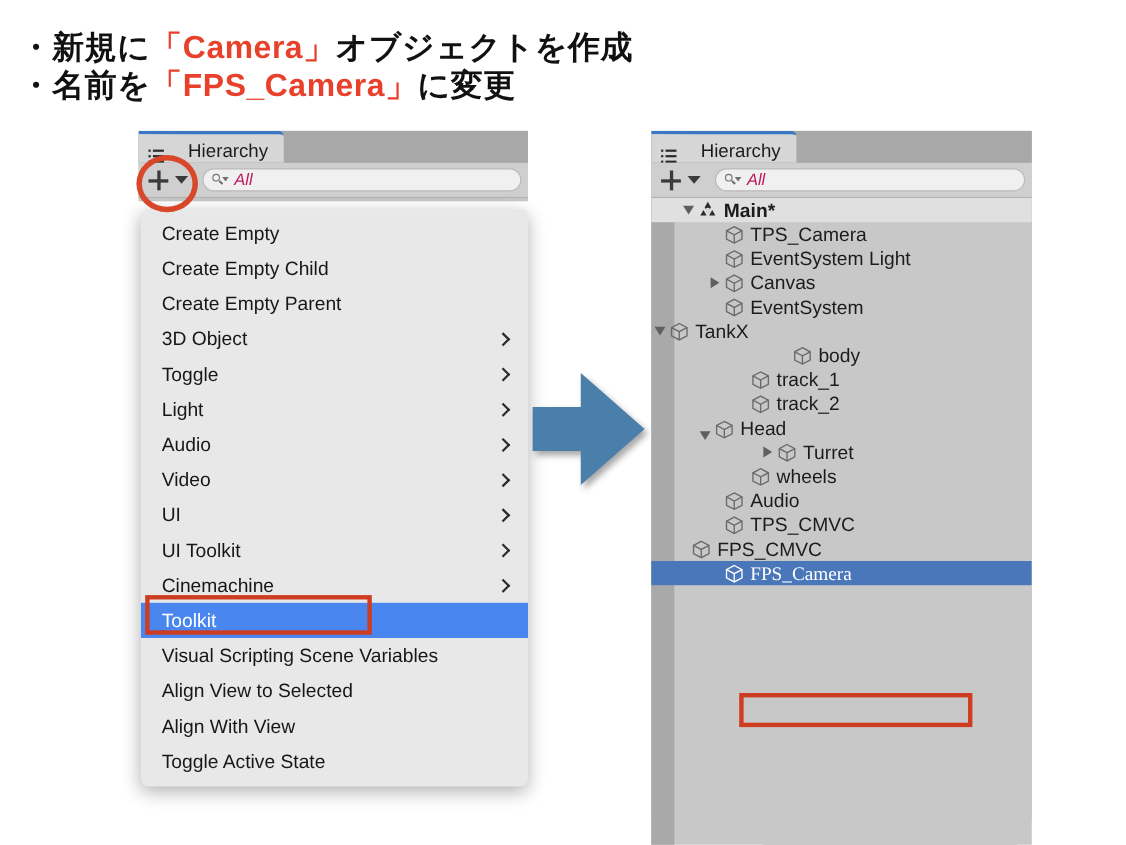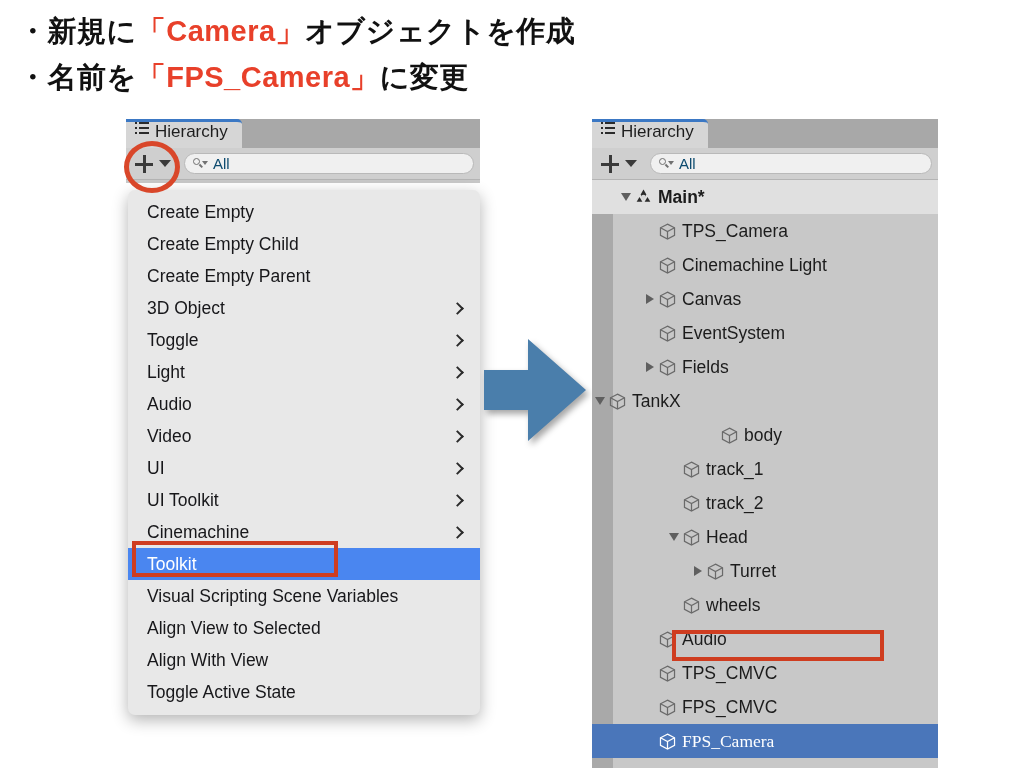--- a/index.html
+++ b/index.html
@@ -18,21 +18,21 @@
 
   
   .headline {
     position: absolute;
     left: 18px;
     font-weight: bold;
     color: #111111;
     white-space: nowrap;
     letter-spacing: 0.5px;
   }
-  #line1 { top: 12px;  font-size: 29px; }
+  #line1 { top: 24px;  font-size: 29px; }
   #line2 { top: 58px;  font-size: 29px; }
   .accent { color: #e8402a; }
 
   
   .panel {
     position: absolute;
     background: #c8c8c8;
     box-sizing: border-box;
   }
   .tabstrip {
@@ -43,22 +43,22 @@
   }
   .tab {
     position: absolute;
     left: 0; top: 0;
     height: 29px;
     padding: 0 14px 0 9px;
     background: #d6d6d6;
     border-top: 3px solid #3b78c4;
     box-sizing: border-box;
     display: flex;
-    align-items: flex-start;
-    gap: 6px;
+    align-items: flex-end;
+    gap: 22px;
     border-top-right-radius: 5px;
   }
   .tab-label {
     font-size: 17px;
     color: #1d1d1d;
   }
   .tab-icon {
     display: inline-block;
     width: 14px;
     height: 12px;
@@ -154,21 +154,22 @@
   .search-glyph .tri {
     position: absolute;
     right: 0; top: 4px;
     width: 0; height: 0;
     border-left: 3px solid transparent;
     border-right: 3px solid transparent;
     border-top: 4px solid #717171;
   }
   .search-placeholder {
     font-size: 15px;
-    color: #0c4a6e;
+    color: #be185d;
+    font-style: italic;
   }
 
   
   .menu {
     position: absolute;
     background: #e8e8e8;
     border-radius: 7px;
     box-shadow: 0 5px 16px rgba(0,0,0,0.30);
     padding: 6px 0 7px 0;
     box-sizing: border-box;
@@ -206,21 +207,21 @@
     height: 100%;
   }
   .tree-gutter {
     position: absolute;
     left: 0; top: 0; bottom: 0;
     width: 21px;
     background: #a9a9a9;
   }
   .row {
     position: relative;
-    height: 34px;
+    height: 22px;
     display: flex;
     align-items: center;
     font-size: 17.5px;
     color: #1c1c1c;
     box-sizing: border-box;
   }
   .row.root {
     background: #e0e0e0;
     font-weight: bold;
   }
@@ -443,21 +444,21 @@
         <span class="row-label">TPS_Camera</span>
       </div>
       <div class="row" style="padding-left: 50px;">
         <span class="twisty"></span>
         <span class="go-icon">
           <svg width="19" height="19" viewBox="0 0 20 20">
             <path d="M10 2.2 L17.4 6.1 L17.4 14.0 L10 17.9 L2.6 14.0 L2.6 6.1 Z" fill="none" stroke="#6a6a6a" stroke-width="1.3"></path>
             <path d="M2.6 6.1 L10 10.0 L17.4 6.1 M10 10.0 L10 17.9" fill="none" stroke="#6a6a6a" stroke-width="1.3"></path>
           </svg>
         </span>
-        <span class="row-label">Cinemachine Light</span>
+        <span class="row-label">EventSystem Light</span>
       </div>
       <div class="row" style="padding-left: 50px;">
         <span class="twisty">
           <span class="tri-right"></span>
         </span>
         <span class="go-icon">
           <svg width="19" height="19" viewBox="0 0 20 20">
             <path d="M10 2.2 L17.4 6.1 L17.4 14.0 L10 17.9 L2.6 14.0 L2.6 6.1 Z" fill="none" stroke="#6a6a6a" stroke-width="1.3"></path>
             <path d="M2.6 6.1 L10 10.0 L17.4 6.1 M10 10.0 L10 17.9" fill="none" stroke="#6a6a6a" stroke-width="1.3"></path>
           </svg>
@@ -467,32 +468,20 @@
       <div class="row" style="padding-left: 50px;">
         <span class="twisty"></span>
         <span class="go-icon">
           <svg width="19" height="19" viewBox="0 0 20 20">
             <path d="M10 2.2 L17.4 6.1 L17.4 14.0 L10 17.9 L2.6 14.0 L2.6 6.1 Z" fill="none" stroke="#6a6a6a" stroke-width="1.3"></path>
             <path d="M2.6 6.1 L10 10.0 L17.4 6.1 M10 10.0 L10 17.9" fill="none" stroke="#6a6a6a" stroke-width="1.3"></path>
           </svg>
         </span>
         <span class="row-label">EventSystem</span>
       </div>
-      <div class="row" style="padding-left: 50px;">
-        <span class="twisty">
-          <span class="tri-right"></span>
-        </span>
-        <span class="go-icon">
-          <svg width="19" height="19" viewBox="0 0 20 20">
-            <path d="M10 2.2 L17.4 6.1 L17.4 14.0 L10 17.9 L2.6 14.0 L2.6 6.1 Z" fill="none" stroke="#6a6a6a" stroke-width="1.3"></path>
-            <path d="M2.6 6.1 L10 10.0 L17.4 6.1 M10 10.0 L10 17.9" fill="none" stroke="#6a6a6a" stroke-width="1.3"></path>
-          </svg>
-        </span>
-        <span class="row-label">Fields</span>
-      </div>
       <div class="row" style="">
         <span class="twisty">
           <span class="tri-down"></span>
         </span>
         <span class="go-icon">
           <svg width="19" height="19" viewBox="0 0 20 20">
             <path d="M10 2.2 L17.4 6.1 L17.4 14.0 L10 17.9 L2.6 14.0 L2.6 6.1 Z" fill="none" stroke="#6a6a6a" stroke-width="1.3"></path>
             <path d="M2.6 6.1 L10 10.0 L17.4 6.1 M10 10.0 L10 17.9" fill="none" stroke="#6a6a6a" stroke-width="1.3"></path>
           </svg>
         </span>
@@ -521,21 +510,21 @@
       <div class="row" style="padding-left: 74px;">
         <span class="twisty"></span>
         <span class="go-icon">
           <svg width="19" height="19" viewBox="0 0 20 20">
             <path d="M10 2.2 L17.4 6.1 L17.4 14.0 L10 17.9 L2.6 14.0 L2.6 6.1 Z" fill="none" stroke="#6a6a6a" stroke-width="1.3"></path>
             <path d="M2.6 6.1 L10 10.0 L17.4 6.1 M10 10.0 L10 17.9" fill="none" stroke="#6a6a6a" stroke-width="1.3"></path>
           </svg>
         </span>
         <span class="row-label">track_2</span>
       </div>
-      <div class="row" style="padding-left: 74px;">
+      <div class="row" style="padding-left: 41px; align-items: flex-end;">
         <span class="twisty">
           <span class="tri-down"></span>
         </span>
         <span class="go-icon">
           <svg width="19" height="19" viewBox="0 0 20 20">
             <path d="M10 2.2 L17.4 6.1 L17.4 14.0 L10 17.9 L2.6 14.0 L2.6 6.1 Z" fill="none" stroke="#6a6a6a" stroke-width="1.3"></path>
             <path d="M2.6 6.1 L10 10.0 L17.4 6.1 M10 10.0 L10 17.9" fill="none" stroke="#6a6a6a" stroke-width="1.3"></path>
           </svg>
         </span>
         <span class="row-label">Head</span>
@@ -575,21 +564,21 @@
       <div class="row" style="padding-left: 50px;">
         <span class="twisty"></span>
         <span class="go-icon">
           <svg width="19" height="19" viewBox="0 0 20 20">
             <path d="M10 2.2 L17.4 6.1 L17.4 14.0 L10 17.9 L2.6 14.0 L2.6 6.1 Z" fill="none" stroke="#6a6a6a" stroke-width="1.3"></path>
             <path d="M2.6 6.1 L10 10.0 L17.4 6.1 M10 10.0 L10 17.9" fill="none" stroke="#6a6a6a" stroke-width="1.3"></path>
           </svg>
         </span>
         <span class="row-label">TPS_CMVC</span>
       </div>
-      <div class="row" style="padding-left: 50px;">
+      <div class="row" style="padding-left: 20px;">
         <span class="twisty"></span>
         <span class="go-icon">
           <svg width="19" height="19" viewBox="0 0 20 20">
             <path d="M10 2.2 L17.4 6.1 L17.4 14.0 L10 17.9 L2.6 14.0 L2.6 6.1 Z" fill="none" stroke="#6a6a6a" stroke-width="1.3"></path>
             <path d="M2.6 6.1 L10 10.0 L17.4 6.1 M10 10.0 L10 17.9" fill="none" stroke="#6a6a6a" stroke-width="1.3"></path>
           </svg>
         </span>
         <span class="row-label">FPS_CMVC</span>
       </div>
       <div class="row selected" style="padding-left: 50px; font-family: Liberation Serif, serif;">

